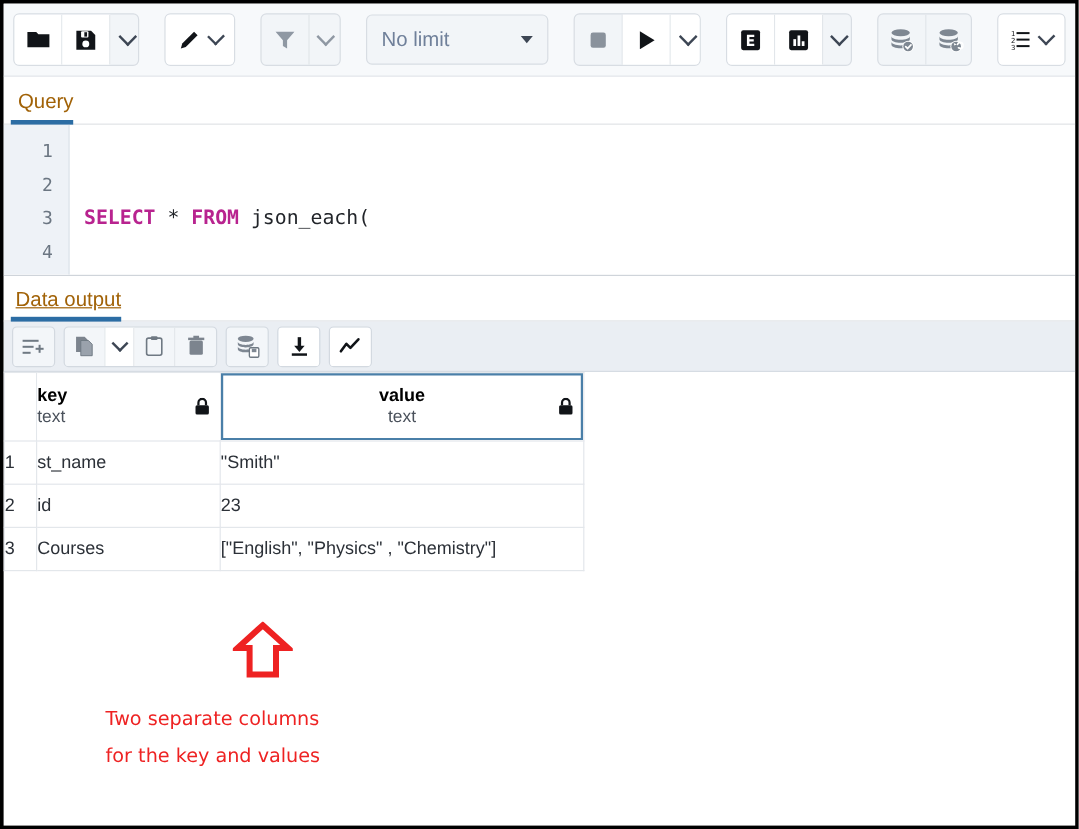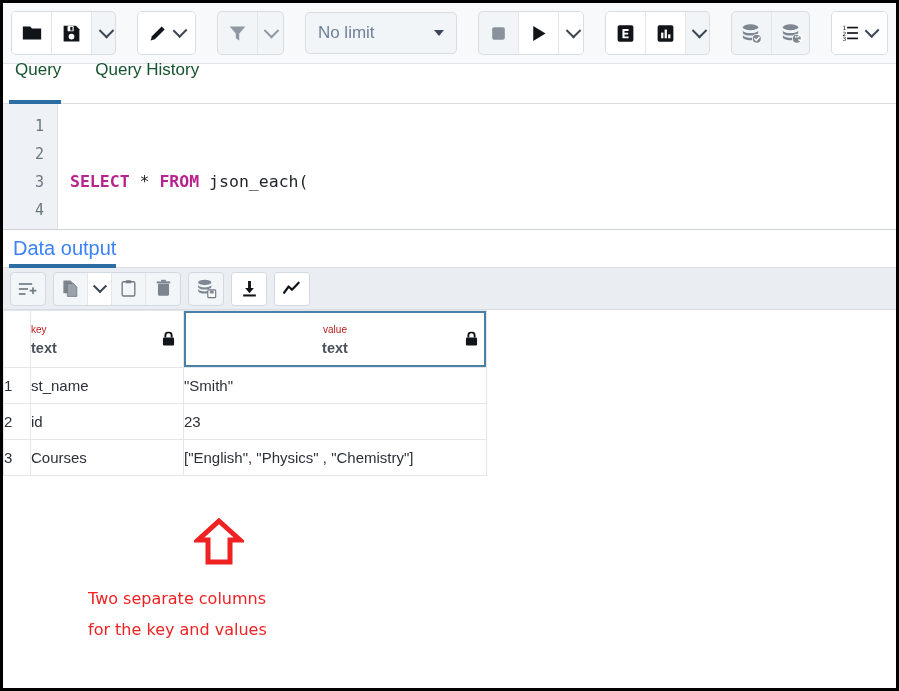--- a/index.html
+++ b/index.html
@@ -98,22 +98,22 @@
     display: flex;
     align-items: flex-end;
     padding-left: 6px;
     border-bottom: 1px solid #dcdfe3;
     background: #ffffff;
     box-sizing: border-box;
   }
   .tab {
     position: relative;
     font-size: 17px;
-    color: #14532d;
-    padding: 0 14px 23px 6px;
+    color: #a16207;
+    padding: 0 14px 8px 6px;
     margin-right: 14px;
     cursor: pointer;
     white-space: nowrap;
   }
   .tab.active::after {
     content: "";
     position: absolute;
     left: 0; right: 14px; bottom: -1px;
     height: 4px;
     background: #2c6da4;
@@ -163,24 +163,25 @@
     height: 38px;
     display: flex;
     align-items: flex-end;
     padding-left: 6px;
     background: #ffffff;
     border-bottom: 1px solid #dcdfe3;
     box-sizing: border-box;
   }
   .out-tab {
     position: relative;
-    font-size: 20px;
-    color: #3b82f6;
+    font-size: 17px;
+    color: #a16207;
     padding: 0 10px 7px 4px;
     cursor: pointer;
+    text-decoration: underline;
   }
   .out-tab.active::after {
     content: "";
     position: absolute;
     left: 0; right: 10px; bottom: -1px;
     height: 4px;
     background: #2c6da4;
   }
 
   
@@ -248,28 +249,28 @@
     background: #ffffff;
     text-align: left;
     padding: 0 9px;
     position: relative;
   }
   th.hdr.sel {
     box-shadow: inset 0 0 0 2px #4a7fa8;
     text-align: center;
   }
   .hdr-name {
-    font-size: 10px;
-    font-weight: normal;
-    color: #b91c1c;
+    font-size: 15px;
+    font-weight: bold;
+    color: #000000;
     line-height: 18px;
   }
   .hdr-type {
     font-size: 14.5px;
-    font-weight: bold;
+    font-weight: normal;
     color: #4a515b;
     line-height: 18px;
   }
   .lock {
     position: absolute;
     right: 8px;
     top: 50%;
     transform: translateY(-50%);
   }
   td.cell {
@@ -427,23 +428,20 @@
           <rect x="6" y="17.5" width="13" height="2" fill="#111418"></rect>
         </svg>
         <span class="chev" style="margin-left:5px"></span>
       </button>
     </div>
   </div>
 
   <div class="tabbar">
     <div class="tab active">
       <span>Query</span>
-    </div>
-    <div class="tab">
-      <span>Query History</span>
     </div>
   </div>
 
   <div class="editor">
     <div class="gutter">
       <div>1</div>
       <div>2</div>
       <div>3</div>
       <div>4</div>
       <div>5</div>

